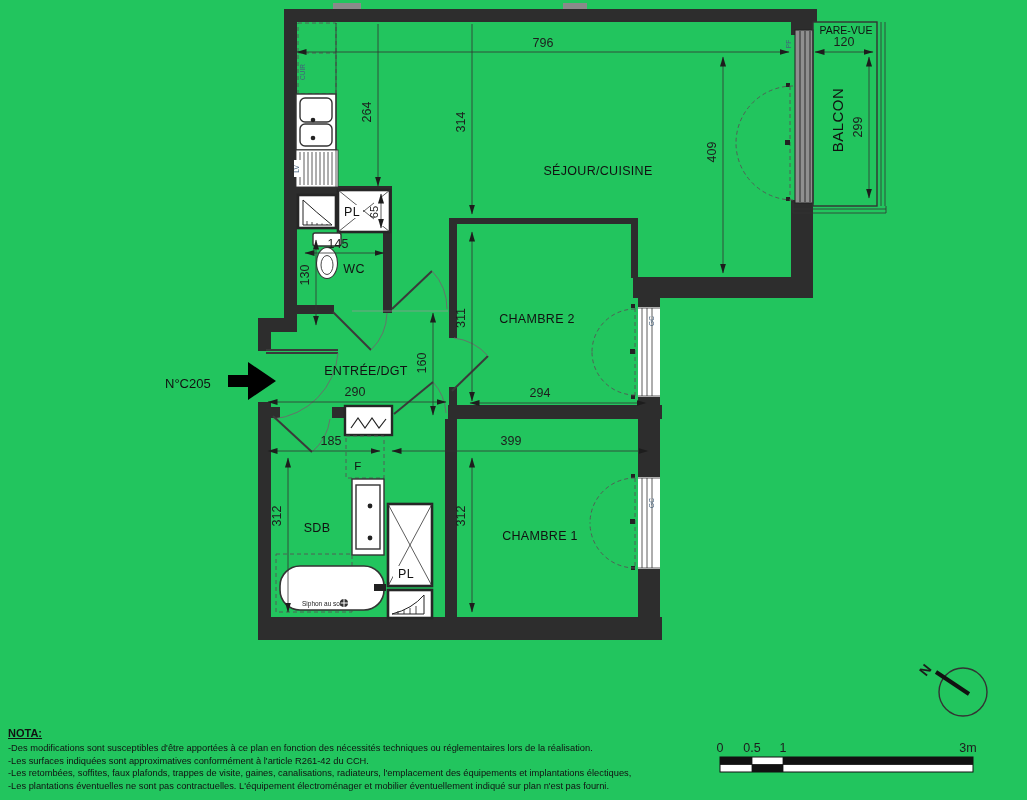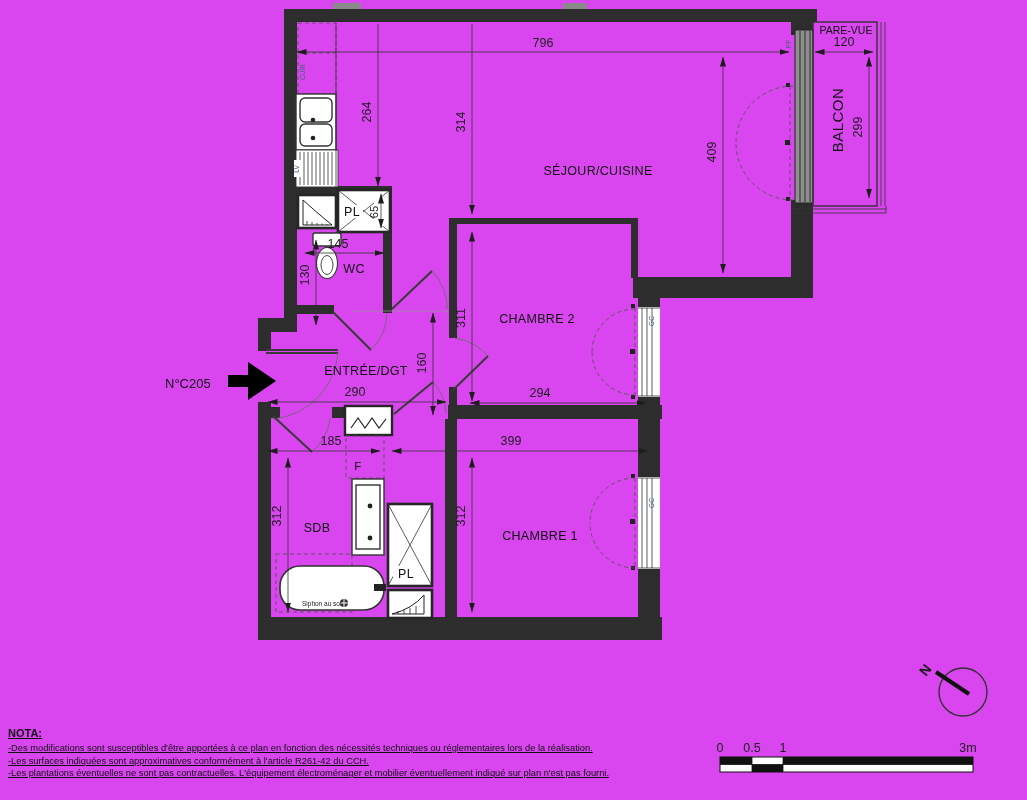--- a/index.html
+++ b/index.html
@@ -1,36 +1,36 @@
 <!DOCTYPE html>
 <html><head>
 <meta charset="utf-8">
 <style>
   html,body { margin:0; padding:0; background:#ffffff; }
-  .page { position:relative; width:1027px; height:800px; background:#d946ef; overflow:hidden;
+  .page { position:relative; width:1027px; height:800px; background:#22c55e; overflow:hidden;
           font-family:"Liberation Sans", sans-serif; }
   svg { position:absolute; left:0; top:0; }
   svg text { font-family:"Liberation Sans", sans-serif; fill:#1c1c1c; }
   .dim   { font-size:12.5px; fill:#1d1d1d; }
   .room  { font-size:12.5px; fill:#111; letter-spacing:0.3px; }
   .tiny  { font-size:6.5px; fill:#44607c; }
   .mid   { font-size:10.5px; fill:#111; }
   .balcon-t { font-size:15px; fill:#111; letter-spacing:0.5px; }
   .unit  { font-size:13px; fill:#111; }
   .micro { font-size:6.5px; fill:#222; }
   .wall  { fill:#2d2d2d; }
   .thin  { stroke:#333; stroke-width:0.8; fill:none; }
   .leaf  { stroke:#3a3a3a; stroke-width:2; fill:none; }
   .swing { stroke:#6b6b6b; stroke-width:0.9; fill:none; }
   .dash  { stroke:#555; stroke-width:0.9; fill:none; stroke-dasharray:4 3; }
   .fix   { stroke:#333; stroke-width:1.4; fill:#fff; }
   .box3  { stroke:#262626; stroke-width:2.6; fill:#fff; }
   .nota { position:absolute; left:8px; top:727px; width:700px; color:#111; }
   .nota .t { font:bold 11px "Liberation Sans", sans-serif; margin-bottom:3px;text-decoration:underline; }
-  .nota .l { font:9.3px "Liberation Sans", sans-serif; line-height:12.6px; white-space:nowrap;text-decoration:underline; }
+  .nota .l { font:9.3px "Liberation Sans", sans-serif; line-height:12.6px; white-space:nowrap; }
 </style>
 </head>
 <body>
 
 <div class="page">
 <svg width="1027" height="800" viewBox="0 0 1027 800">
   <defs>
     <marker id="ar" markerWidth="11" markerHeight="8" refX="9.5" refY="4" orient="auto-start-reverse" markerUnits="userSpaceOnUse">
       <path d="M0,1 L10,4 L0,7 Z" fill="#1d1d1d"></path>
     </marker>
@@ -323,15 +323,16 @@
     <circle cx="963" cy="692" r="24" fill="none" stroke="#333" stroke-width="1.4"></circle>
     <line x1="936" y1="672" x2="969" y2="694" stroke="#111" stroke-width="4"></line>
     <text x="929" y="673" text-anchor="middle" transform="rotate(-52 929 673)" style="font-size:14px; font-weight:bold;">N</text>
   </g>
 </svg>
 
 <div class="nota">
   <div class="t">NOTA:</div>
   <div class="l">-Des modifications sont susceptibles d'être apportées à ce plan en fonction des nécessités techniques ou réglementaires lors de la réalisation.</div>
   <div class="l">-Les surfaces indiquées sont approximatives conformément à l'article R261-42 du CCH.</div>
+  <div class="l">-Les retombées, soffites, faux plafonds, trappes de visite, gaines, canalisations, radiateurs, l'emplacement des équipements et implantations électiques,</div>
   <div class="l">-Les plantations éventuelles ne sont pas contractuelles. L'équipement électroménager et mobilier éventuellement indiqué sur plan n'est pas fourni.</div>
 </div>
 </div>
 
 </body></html>

